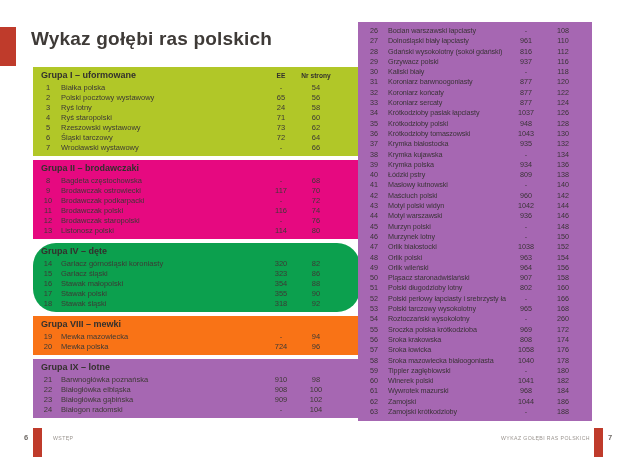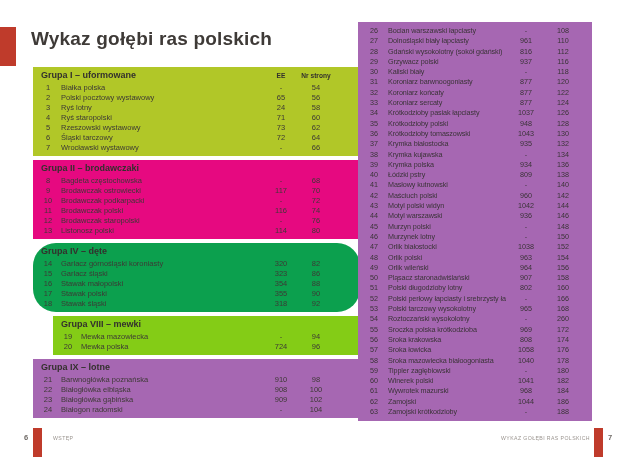--- a/index.html
+++ b/index.html
@@ -170,21 +170,21 @@
         <span class="c-ee">355</span>
         <span class="c-page">90</span>
       </div>
       <div class="trow">
         <span class="c-no">18</span>
         <span class="c-name">Stawak śląski</span>
         <span class="c-ee">318</span>
         <span class="c-page">92</span>
       </div>
     </div>
-    <div class="section" style="background: #84cc16; margin-left: 20px;">
+    <div class="section" style="background: #f97316;">
       <div class="section-header">
         <span class="section-title">Grupa VIII – mewki</span>
       </div>
       <div class="trow">
         <span class="c-no">19</span>
         <span class="c-name">Mewka mazowiecka</span>
         <span class="c-ee">-</span>
         <span class="c-page">94</span>
       </div>
       <div class="trow">

